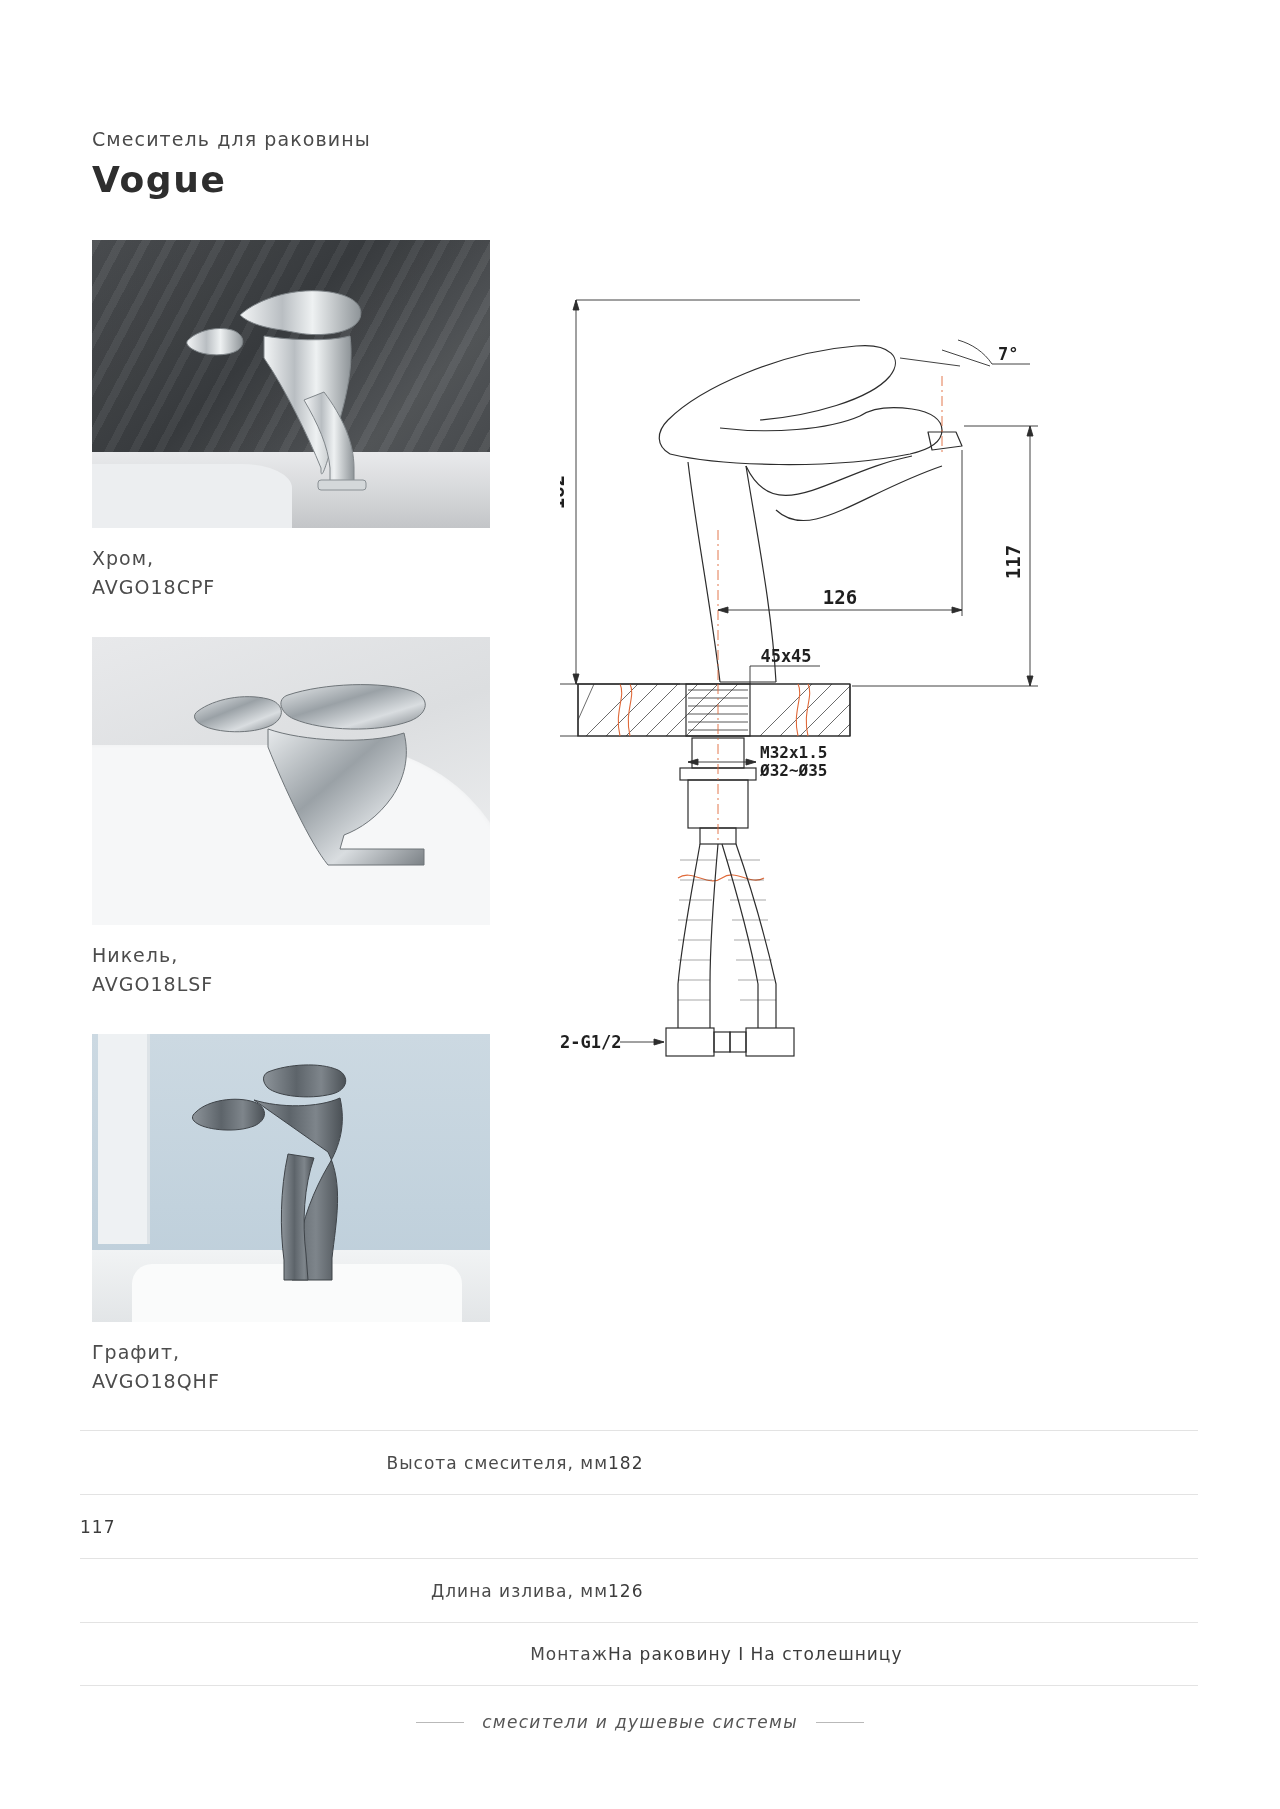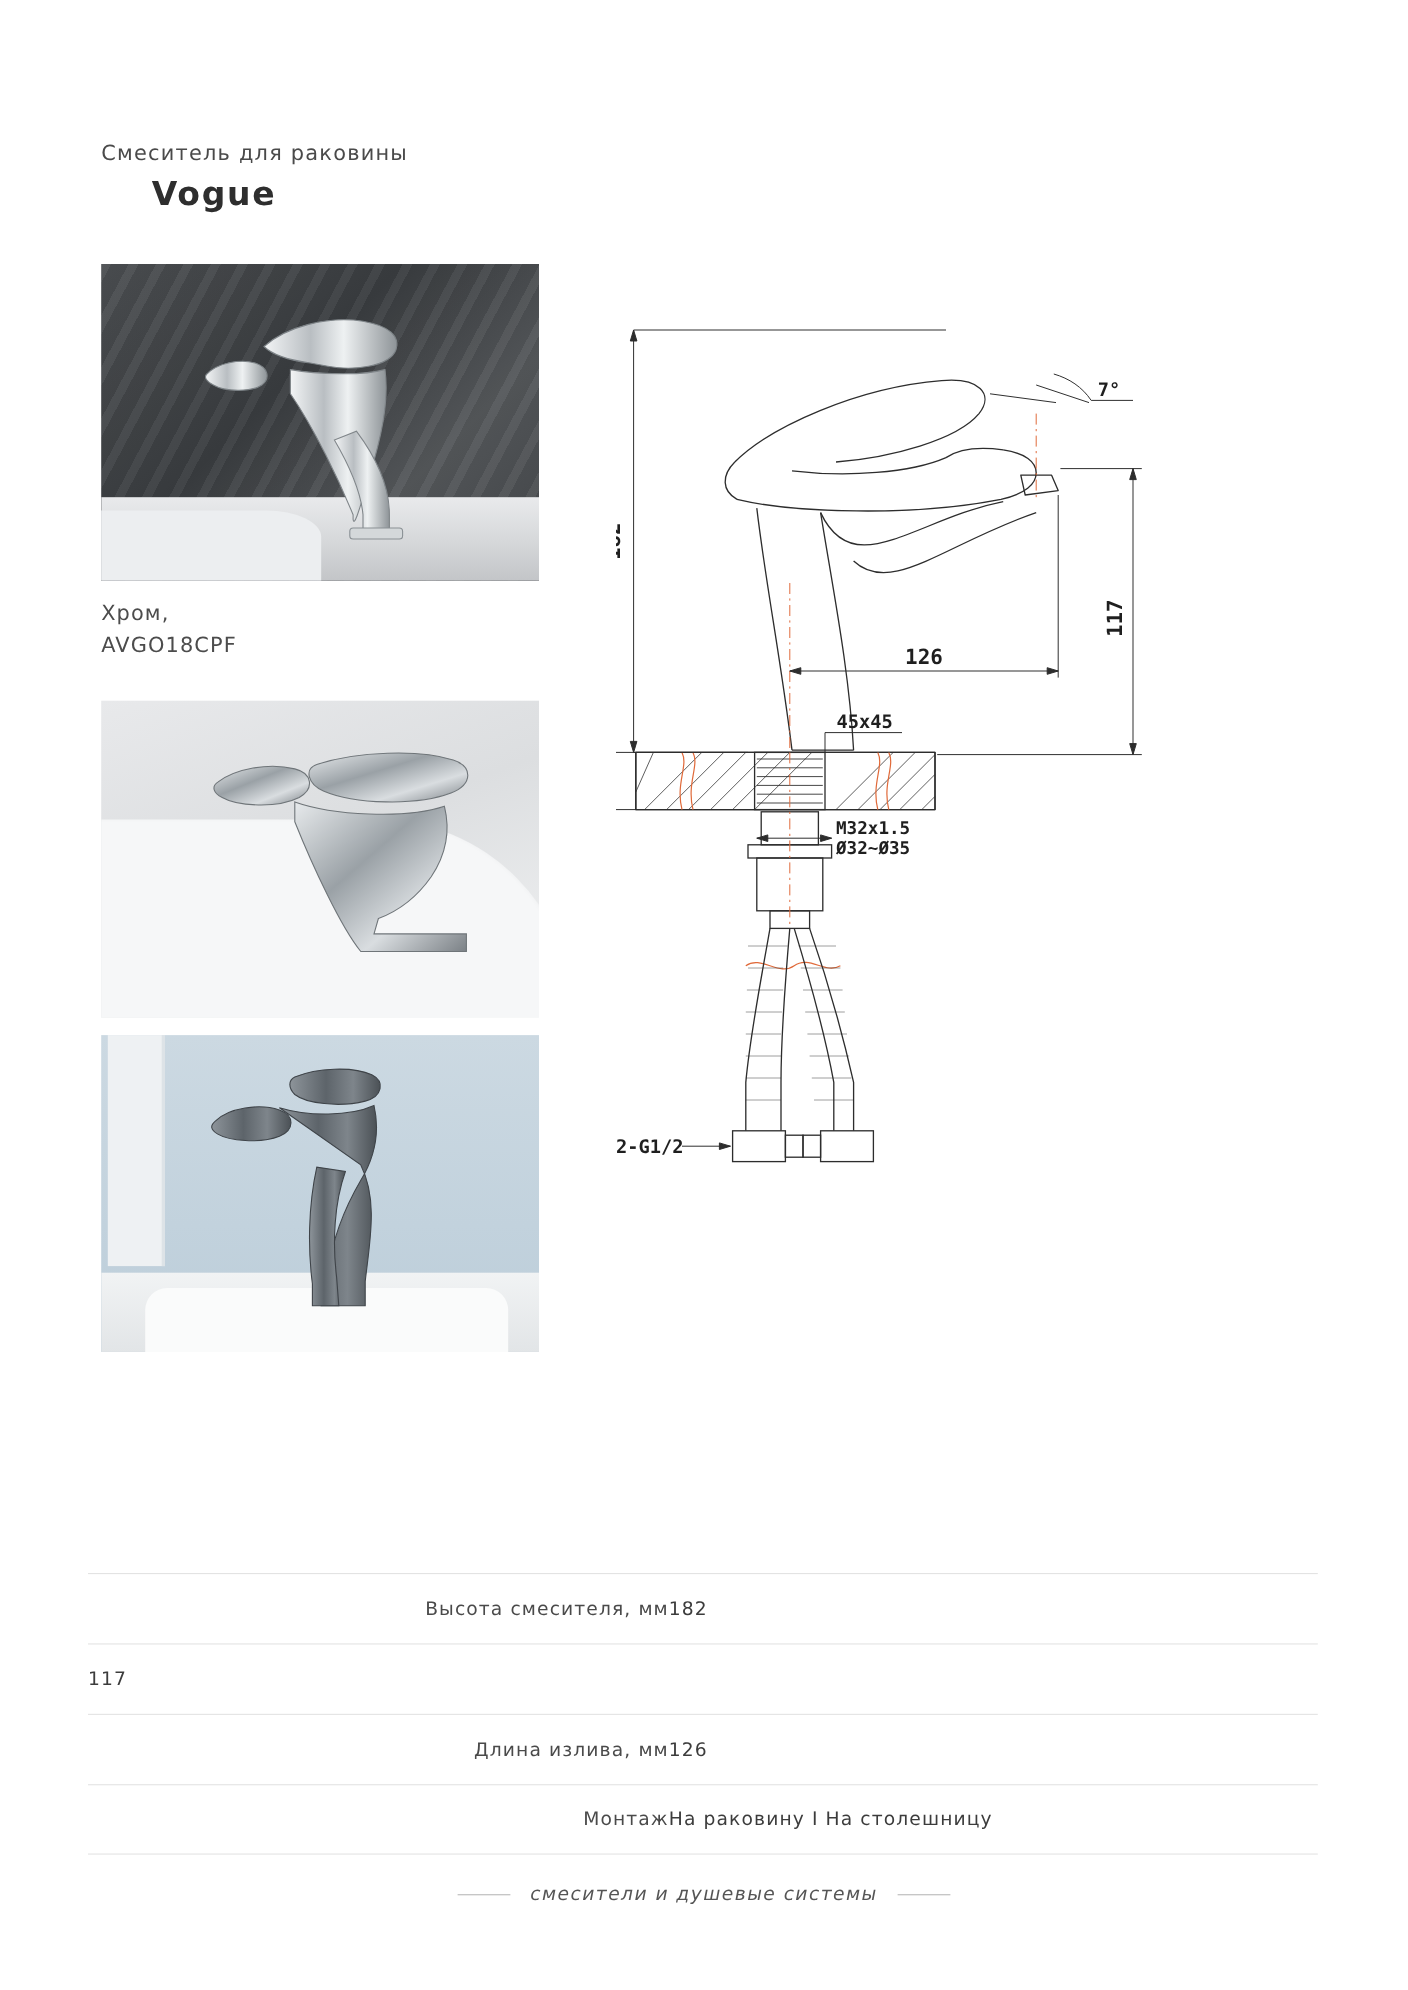--- a/index.html
+++ b/index.html
@@ -14,21 +14,21 @@
   }
   .page { position:relative; width:1280px; height:1337px;border-radius:26px; }
 
   
   .header { position:absolute; left:92px; top:128px; }
   .subtitle {
     font-size:19px; letter-spacing:1.1px; color:#4a4a4a; font-weight:400;
     margin-bottom:9px;
   }
   .title {
-    font-size:30px; font-weight:700; letter-spacing:1.6px; color:#2e2e2e;margin-left:46px;
+    font-size:36px; font-weight:700; letter-spacing:1.6px; color:#2e2e2e;
   }
 
   
   .photo-col { position:absolute; left:92px; top:240px; width:400px; }
   .photo-block { margin-bottom:16px; }
   .photo {
     width:398px; height:288px; position:relative; overflow:hidden;
     background:#d8d8d8;
   }
   .caption {
@@ -141,20 +141,24 @@
                 <stop offset="40%" stop-color="#9aa1a6"></stop>
               <stop offset="70%" stop-color="#d9dde0"></stop>
                 <stop offset="100%" stop-color="#7b8186"></stop>
             </linearGradient>
           </defs>
           <path d="M196 58 C232 46 290 44 320 54 C338 60 338 76 318 84 C286 96 230 94 202 82 C188 76 184 62 196 58 Z" fill="url(#nic)" stroke="#6f7579" stroke-width="1"></path>
           <path d="M106 74 C122 62 152 56 176 62 C192 66 194 80 180 88 C160 98 124 96 110 88 C102 84 100 78 106 74 Z" fill="url(#nic)" stroke="#6f7579" stroke-width="1"></path>
           <path d="M176 92 C210 104 276 108 312 96 C318 120 312 142 300 160 C286 180 268 192 252 198 L248 212 L332 212 L332 228 L236 228 C218 206 192 150 176 110 Z" fill="url(#nic)" stroke="#6f7579" stroke-width="1"></path>
         </svg>
       </div>
+      <div class="caption">
+        <span>Никель,</span><br>
+        <span>AVGO18LSF</span>
+      </div>
     </div>
 
     <div class="photo-block">
       <div class="photo ph3">
         <div class="frame"></div>
         <div class="counter"></div>
         <div class="basin"></div>
         <svg width="398" height="288" viewBox="0 0 398 288">
           <defs>
             <linearGradient id="gra" x1="0" y1="0" x2="1" y2="0">
@@ -163,20 +167,24 @@
               <stop offset="70%" stop-color="#7e858b"></stop>
                 <stop offset="100%" stop-color="#4b5156"></stop>
             </linearGradient>
           </defs>
           <path d="M176 38 C196 30 228 28 246 36 C258 42 256 56 240 60 C216 66 186 62 176 54 C170 48 170 41 176 38 Z" fill="url(#gra)" stroke="#3f4449" stroke-width="1"></path>
           <path d="M104 78 C116 66 144 62 162 68 C176 73 176 86 162 92 C144 99 116 96 106 90 C99 86 99 82 104 78 Z" fill="url(#gra)" stroke="#3f4449" stroke-width="1"></path>
           <path d="M162 66 C188 74 226 74 248 64 C254 90 248 112 236 132 C222 156 210 186 206 216 L200 246 L240 246 L240 224 C244 188 252 150 236 118 Z" fill="url(#gra)" stroke="#3f4449" stroke-width="1"></path>
           <path d="M196 120 C188 156 188 196 192 226 L192 246 L216 246 L214 220 C210 188 212 152 222 124 Z" fill="url(#gra)" stroke="#3f4449" stroke-width="1"></path>
         </svg>
       </div>
+      <div class="caption">
+        <span>Графит,</span><br>
+        <span>AVGO18QHF</span>
+      </div>
     </div>
   </div>
 
   <div class="drawing">
     <svg width="640" height="840" viewBox="0 0 640 840">
       <g fill="none" stroke="#2d2d2d" stroke-width="1.2" stroke-linejoin="round">
 
         <path d="M108 140 C140 108 220 72 296 66 C330 63 344 78 330 96 C310 120 250 136 200 140"></path>
         <path d="M108 140 C96 152 96 166 110 174"></path>
         <path d="M110 174 C160 186 270 190 350 174 C372 169 382 160 382 150 C382 140 372 132 352 129"></path>

